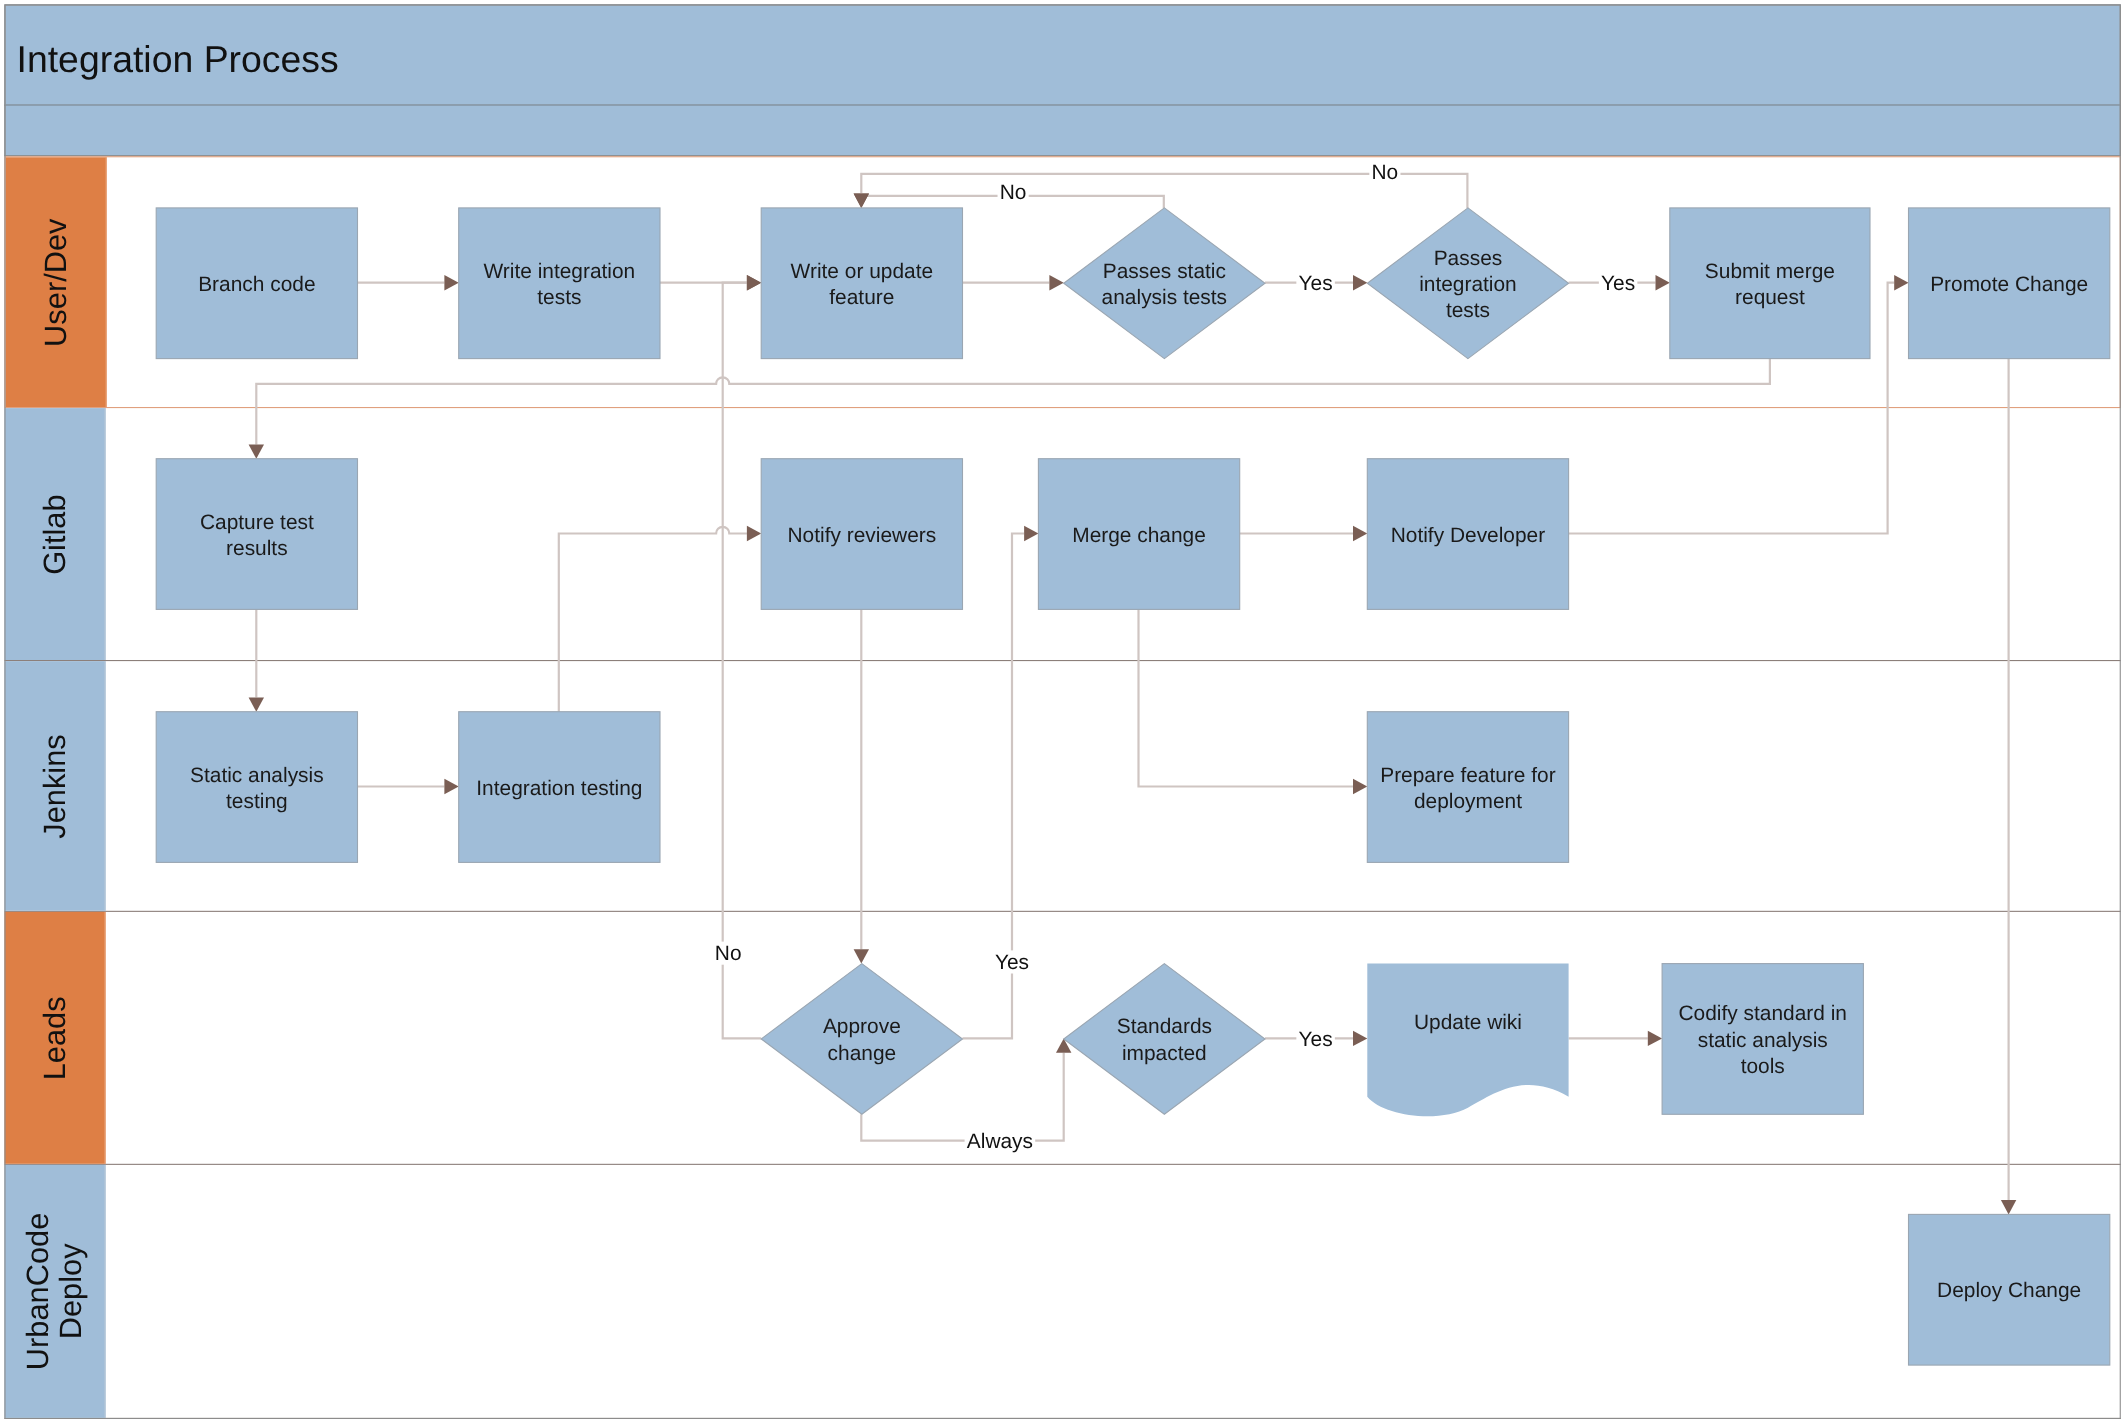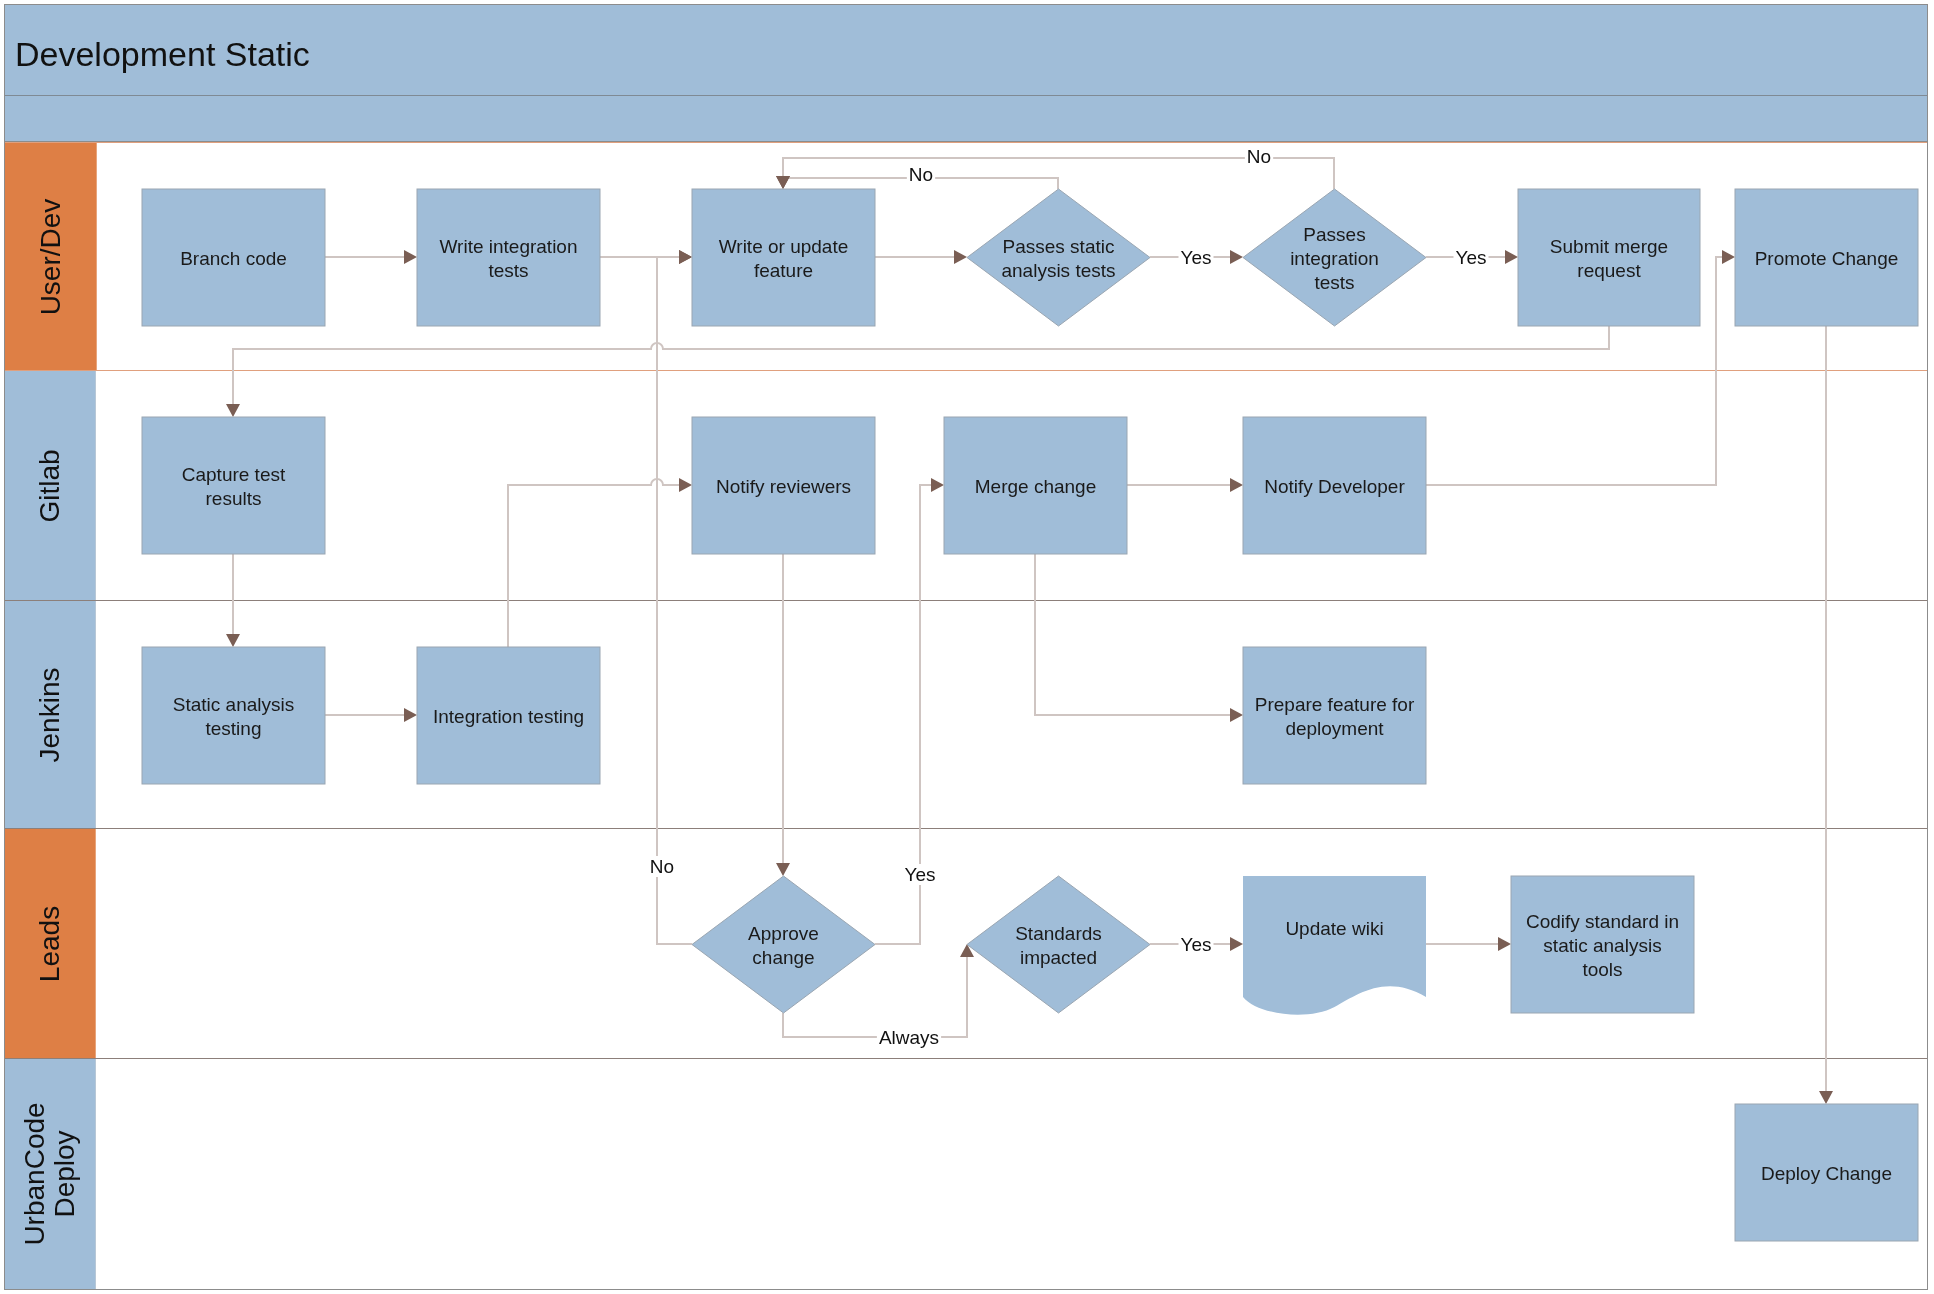--- a/index.html
+++ b/index.html
@@ -13,21 +13,21 @@
   .lane.selected { border: 1px solid #e0a07e; }
   .lane-header { position: absolute; left: 0; top: 0; width: 92px; height: 100%; background: #a0bdd8; border-right: 1px solid #b7c7d6; box-sizing: border-box; }
   .lane-header.orange { background: #de7f45; border-right: 1px solid #e8a57c; }
   .lane-label { position: absolute; left: 50%; top: 50%; transform: translate(-50%, -50%) rotate(-90deg); font-size: 28px; color: #111; white-space: nowrap; text-align: center; line-height: 30px; }
   svg text { font-family: "Liberation Sans", sans-serif; }
 </style>
 </head>
 <body>
 
 <div class="title-band">
-  <span class="title-text">Development Static</span>
+  <span class="title-text">Integration Process</span>
 </div>
 <div class="sub-band"></div>
 
 <div id="lanes">
     <div class="lane selected" style="top: 142px; height: 229px;">
       <div class="lane-header orange" style="background: rgb(222, 127, 69);">
         <div class="lane-label">User/Dev</div>
       </div>
     </div>
     <div class="lane" style="top: 371px; height: 230px;">

